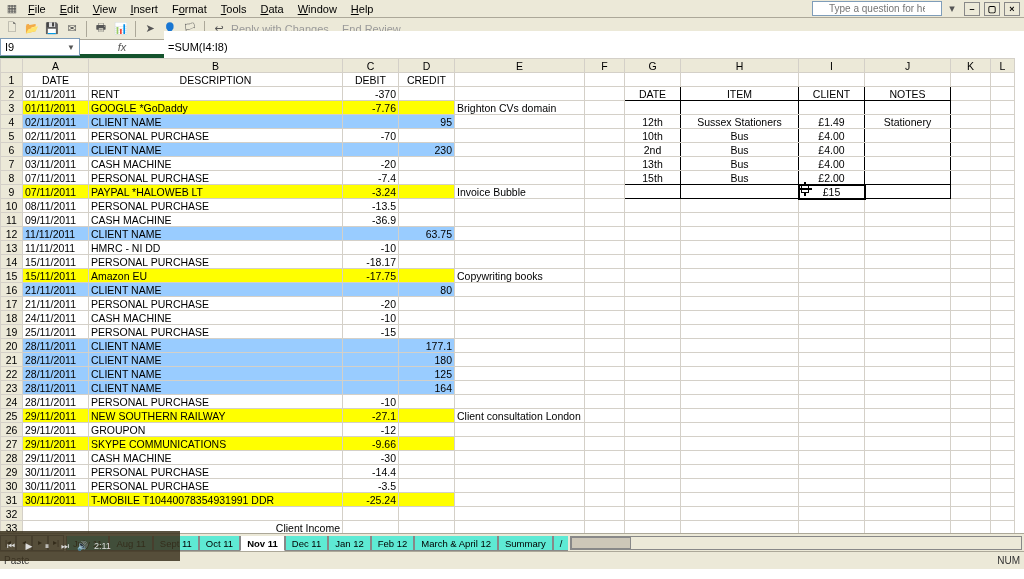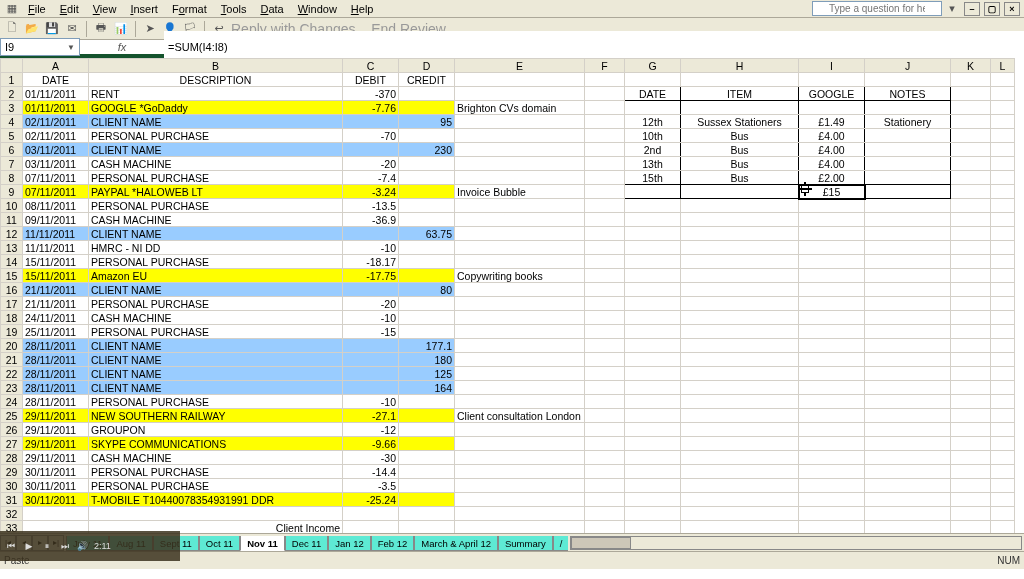--- a/index.html
+++ b/index.html
@@ -6,21 +6,21 @@
   html, body { font-family: Arial, sans-serif; font-size: 11px; background: #fff; width: 1024px; height: 579px; overflow: hidden; }
   .menubar { display: flex; align-items: center; height: 18px; background: #ece9d8; border-bottom: 1px solid #aca899; padding: 0 4px; gap: 2px; }
   .menubar .menu-item { padding: 1px 6px; cursor: default; }
   .menubar .menu-item u { text-decoration: underline; }
   .menubar .spacer { flex: 1; }
   .help-input { font-size: 10px; color: #999; width: 130px; border: 1px solid #7f9db9; padding: 0 16px; height: 15px; }
   .win-btn { width: 16px; height: 14px; border: 1px solid #888; background: #ece9d8; margin-left: 2px; display:flex; align-items:center; justify-content:center; font-size:9px; font-weight:bold;}
   .toolbar { display: flex; align-items: center; height: 22px; background: #ece9d8; border-bottom: 1px solid #aca899; padding: 0 4px; gap: 4px; font-size:10px; color:#999;}
   .tb-icon { width:16px; height:16px; display:inline-flex; align-items:center; justify-content:center; font-size:11px; color:#555;}
   .tb-sep { width:1px; height:16px; background:#aca899; margin:0 2px;}
-  .tb-text { color:#999; font-size:14px; white-space:nowrap;text-align:right;}
+  .tb-text { color:#999; font-size:11px; white-space:nowrap;text-align:right;}
   .formula-bar { display:flex; align-items:center; height:18px; border-bottom:4px solid #14532d;gap:32px; }
   .name-box { width:80px; height:18px; border:1px solid #7f9db9; background:#fff; padding:0 4px; display:flex; align-items:center; justify-content:space-between;}
   .name-box .dd { font-size:8px; color:#555;}
   .fx-lbl { width:20px; text-align:center; font-style:italic; color:#555;}
   .formula-input { flex:1; border:none; height:32px; padding:0 4px; font-size:11px;}
   .grid-wrap { position:relative; height: 475px; overflow:hidden; }
   table.sheet { border-collapse: collapse; table-layout: fixed; width: 1015px; }
   table.sheet th, table.sheet td { border: 1px solid #d4d0c8; height: 14px; font-size: 10.5px; padding: 0 2px; white-space: nowrap; overflow: hidden; }
   table.sheet th { background: #ece9d8; font-weight: normal; text-align: center; }
   th.rowhead { width: 22px; text-align:center; background:#ece9d8;}
@@ -156,21 +156,21 @@
         <tr>
           <th class="rowhead">2</th>
           <td>01/11/2011</td>
           <td>RENT</td>
           <td class="r">-370</td>
           <td class="r"></td>
           <td></td>
           <td></td>
           <td class="c bold bdr-t bdr-b bdr-l bdr-r">DATE</td>
           <td class="c bold bdr-t bdr-b bdr-r">ITEM</td>
-          <td class="c bold bdr-t bdr-b bdr-r">GOOGLE</td>
+          <td class="c bold bdr-t bdr-b bdr-r">CLIENT</td>
           <td class="c bold bdr-t bdr-b bdr-r">NOTES</td>
           <td></td>
           <td></td>
         </tr>
         <tr>
           <th class="rowhead">3</th>
           <td class="hl-yellow">01/11/2011</td>
           <td class="hl-yellow">GOOGLE *GoDaddy</td>
           <td class="hl-yellow r">-7.76</td>
           <td class="hl-yellow r"></td>

